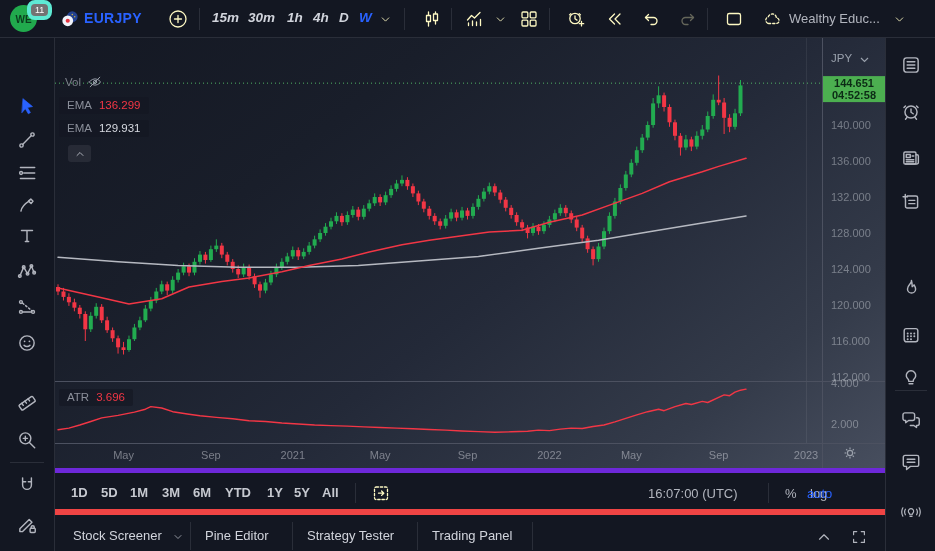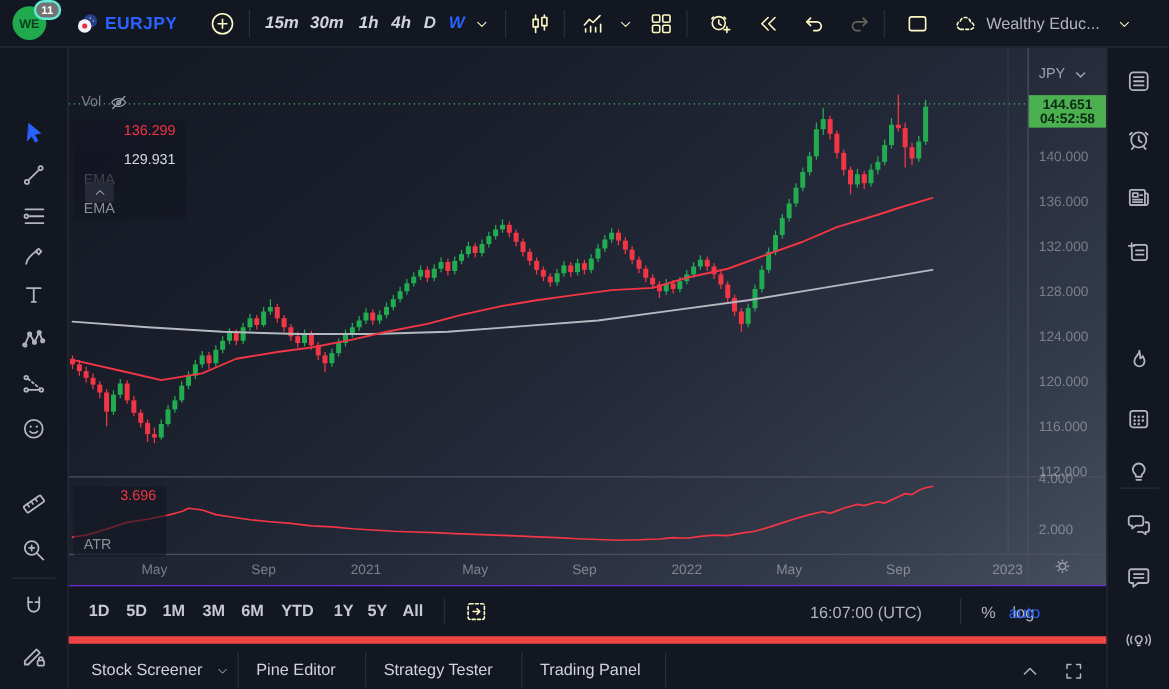--- a/index.html
+++ b/index.html
@@ -4,47 +4,47 @@
 <style>
   html,body{margin:0;padding:0;background:#131722;font-family:"Liberation Sans",sans-serif;}
   #app{position:relative;width:935px;height:551px;background:#131722;overflow:hidden;}
   
   .top-toolbar{position:absolute;left:0;top:0;width:935px;height:37px;background:#131722;border-bottom:1px solid #2a2e39;z-index:30;}
   .icon20{position:absolute;top:9px;width:20px;height:20px;color:#fef9c3;text-align:right;}
   svg.i{width:100%;height:100%;fill:none;stroke:currentColor;stroke-width:1.3;stroke-linecap:round;stroke-linejoin:round;display:block;}
   .tdiv{position:absolute;top:8px;width:1px;height:22px;background:#2a2e39;}
   .itv{position:absolute;top:10px;font-size:13.5px;font-weight:600;color:#d1d4dc;cursor:default;font-style:italic;}
   .itv.active{color:#2962ff;}
-  .badge{position:absolute;left:27px;top:0px;background:#737373;color:#fff;font-size:9px;font-weight:bold;padding:1px 4px;border-radius:8px;border:2px solid #5eead4;z-index:2;}
+  .badge{position:absolute;left:27px;top:0px;background:#737373;color:#fff;font-size:9px;font-weight:normal;padding:1px 4px;border-radius:8px;border:4px solid #5eead4;z-index:2;}
   .symtxt{position:absolute;left:84px;top:10px;font-size:14px;font-weight:bold;color:#2962ff;letter-spacing:.3px;}
   .acctxt{position:absolute;left:789px;top:11px;font-size:13px;color:#b2b5be;white-space:nowrap;width:98px;overflow:hidden;}
   
   .left-toolbar{position:absolute;left:0;top:38px;width:54px;height:513px;background:#131722;border-right:1px solid #2a2e39;z-index:20;}
   .ltool{position:absolute;left:16px;width:22px;height:22px;color:#b2b5be;}
   .ldiv{position:absolute;left:10px;width:34px;height:1px;background:#2a2e39;}
   
   .right-sidebar{position:absolute;left:885px;top:38px;width:50px;height:513px;background:#131722;border-left:1px solid #2a2e39;z-index:20;}
   .rtool{position:absolute;left:14px;width:22px;height:22px;color:#b2b5be;}
   .rdiv{position:absolute;left:9px;width:32px;height:1px;background:#2a2e39;}
   
   .chart-area{position:absolute;left:55px;top:38px;width:830px;height:430px;background:linear-gradient(142deg,#141823 0%,#191e2a 28%,#232938 55%,#343b4a 82%,#474e5e 100%);z-index:5;}
   #chart-svg{position:absolute;left:0;top:0;}
   #chart-svg text{font-family:"Liberation Sans",sans-serif;}
   .legend{position:absolute;z-index:10;}
   .lg-title{left:10px;top:12px;font-size:13.5px;color:#bdc1ca;white-space:nowrap;}
   .lg-change{color:#2faf52;margin-left:7px;}
   .lg-vol{left:10px;top:37px;font-size:11.5px;color:#7c808b;display:flex;align-items:center;gap:6px;}
   .lg-pill{position:absolute;left:4px;font-size:11.5px;color:#8488931;display:flex;gap:7px;background:rgba(19,23,34,.62);padding:2px 8px 3px 8px;border-radius:2px;}
-  .lg-pill .lbl{color:#8b8f9a;margin-top:39px;}
+  .lg-pill .lbl{color:#8b8f9a;}
   .lg-pill .val-red{color:#f23645;}
   .lg-pill .val-wht{color:#d6d9e0;}
   .collapse-btn{position:absolute;left:13px;top:107px;width:23px;height:17px;background:rgba(42,46,57,.85);border-radius:3px;display:flex;align-items:center;justify-content:center;color:#cfd3db;z-index:10;}
   .collapse-btn svg{width:12px;height:12px;}
   
-  .bottom-toolbar{position:absolute;left:55px;top:468px;width:830px;height:41px;background:#131722;border-top:1px solid #6d28d9;z-index:25;}
+  .bottom-toolbar{position:absolute;left:55px;top:468px;width:830px;height:41px;background:#131722;border-top:5px solid #6d28d9;z-index:25;}
   .rng{position:absolute;top:12px;font-size:13px;font-weight:600;color:#c6c9d0;}
   .bt-txt{position:absolute;top:13px;font-size:13px;color:#b2b5be;}
   .bdiv{position:absolute;top:10px;width:1px;height:20px;background:#2a2e39;}
   
   .bottom-panel{position:absolute;left:55px;top:509px;width:830px;height:42px;background:#131722;border-top:6px solid #ef4444;z-index:25;}
   .tab{position:absolute;top:13px;font-size:13px;font-weight:500;color:#d1d4dc;}
   .pdiv{position:absolute;top:7px;width:1px;height:28px;background:#2a2e39;}
   .picon{position:absolute;top:13px;width:18px;height:18px;color:#b2b5be;}
 </style>
 </head>

